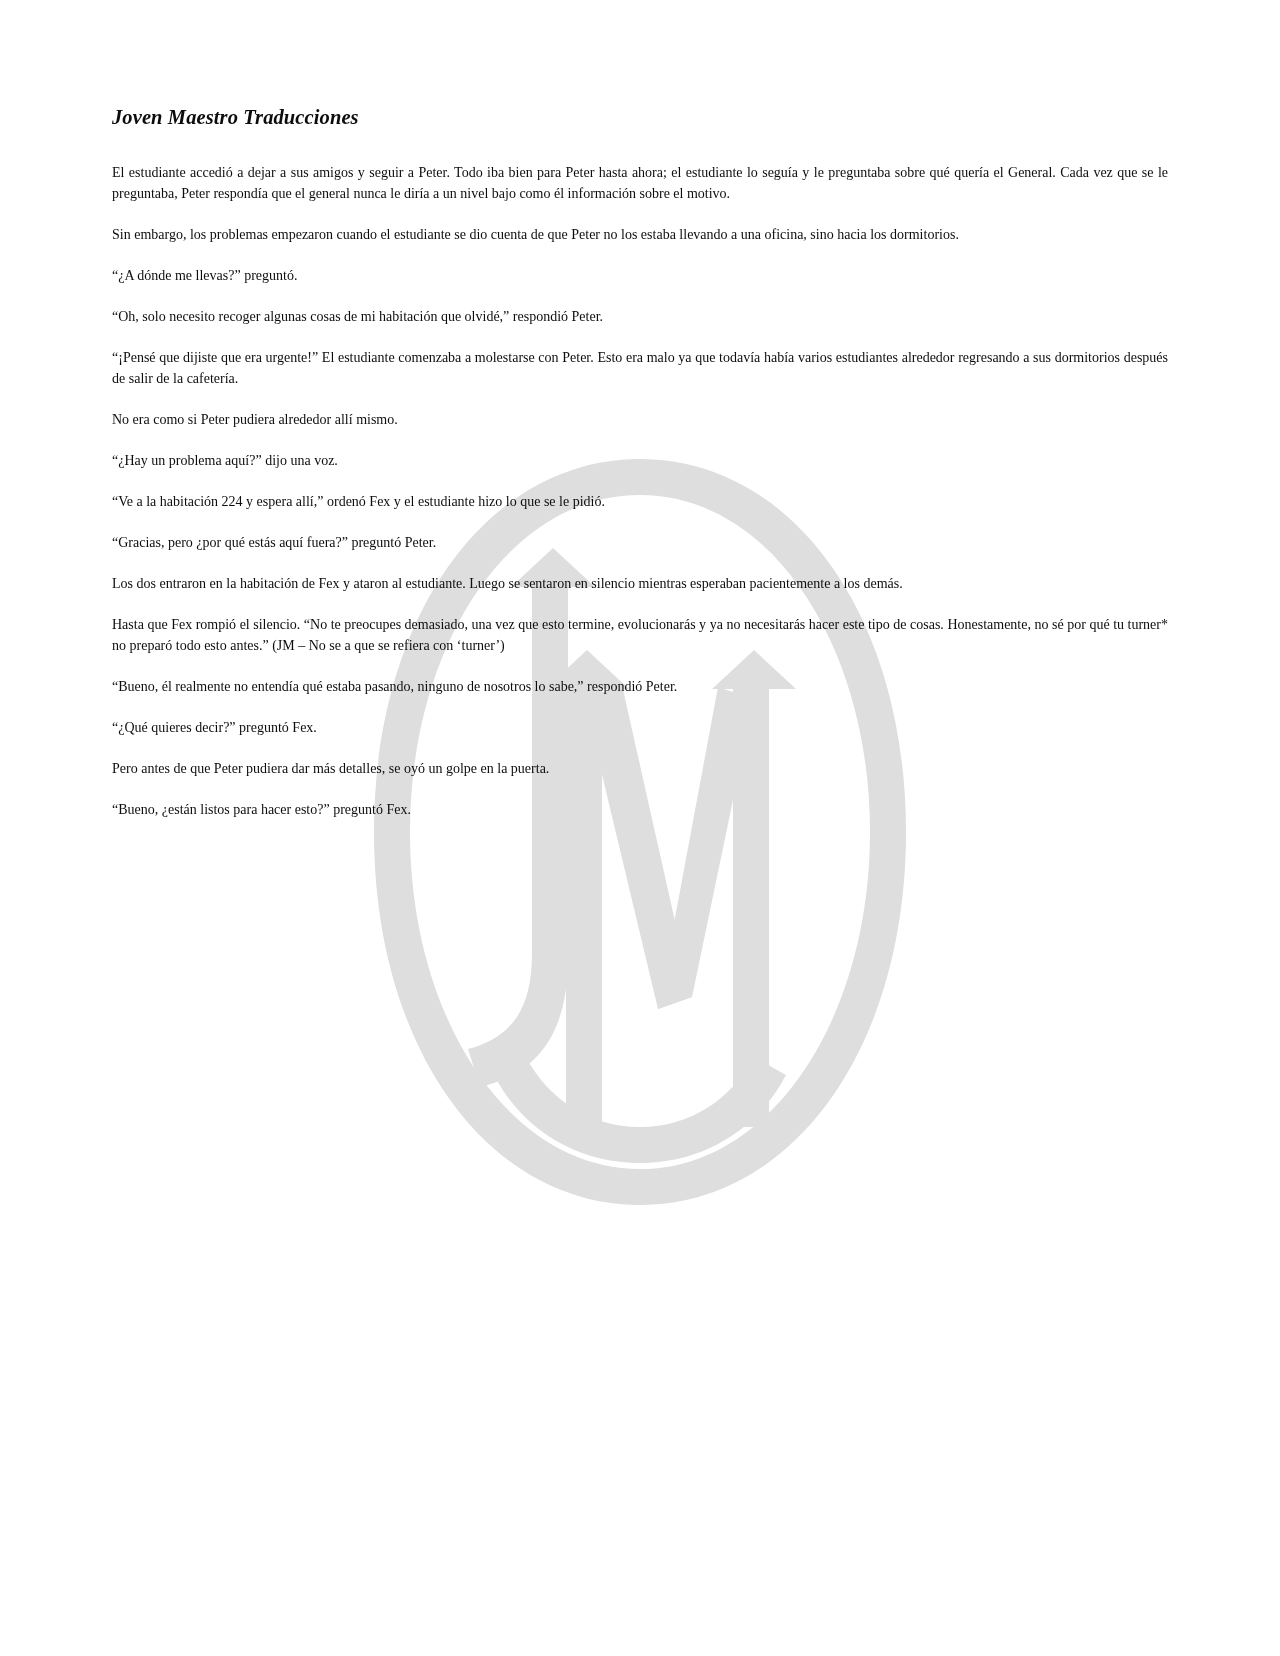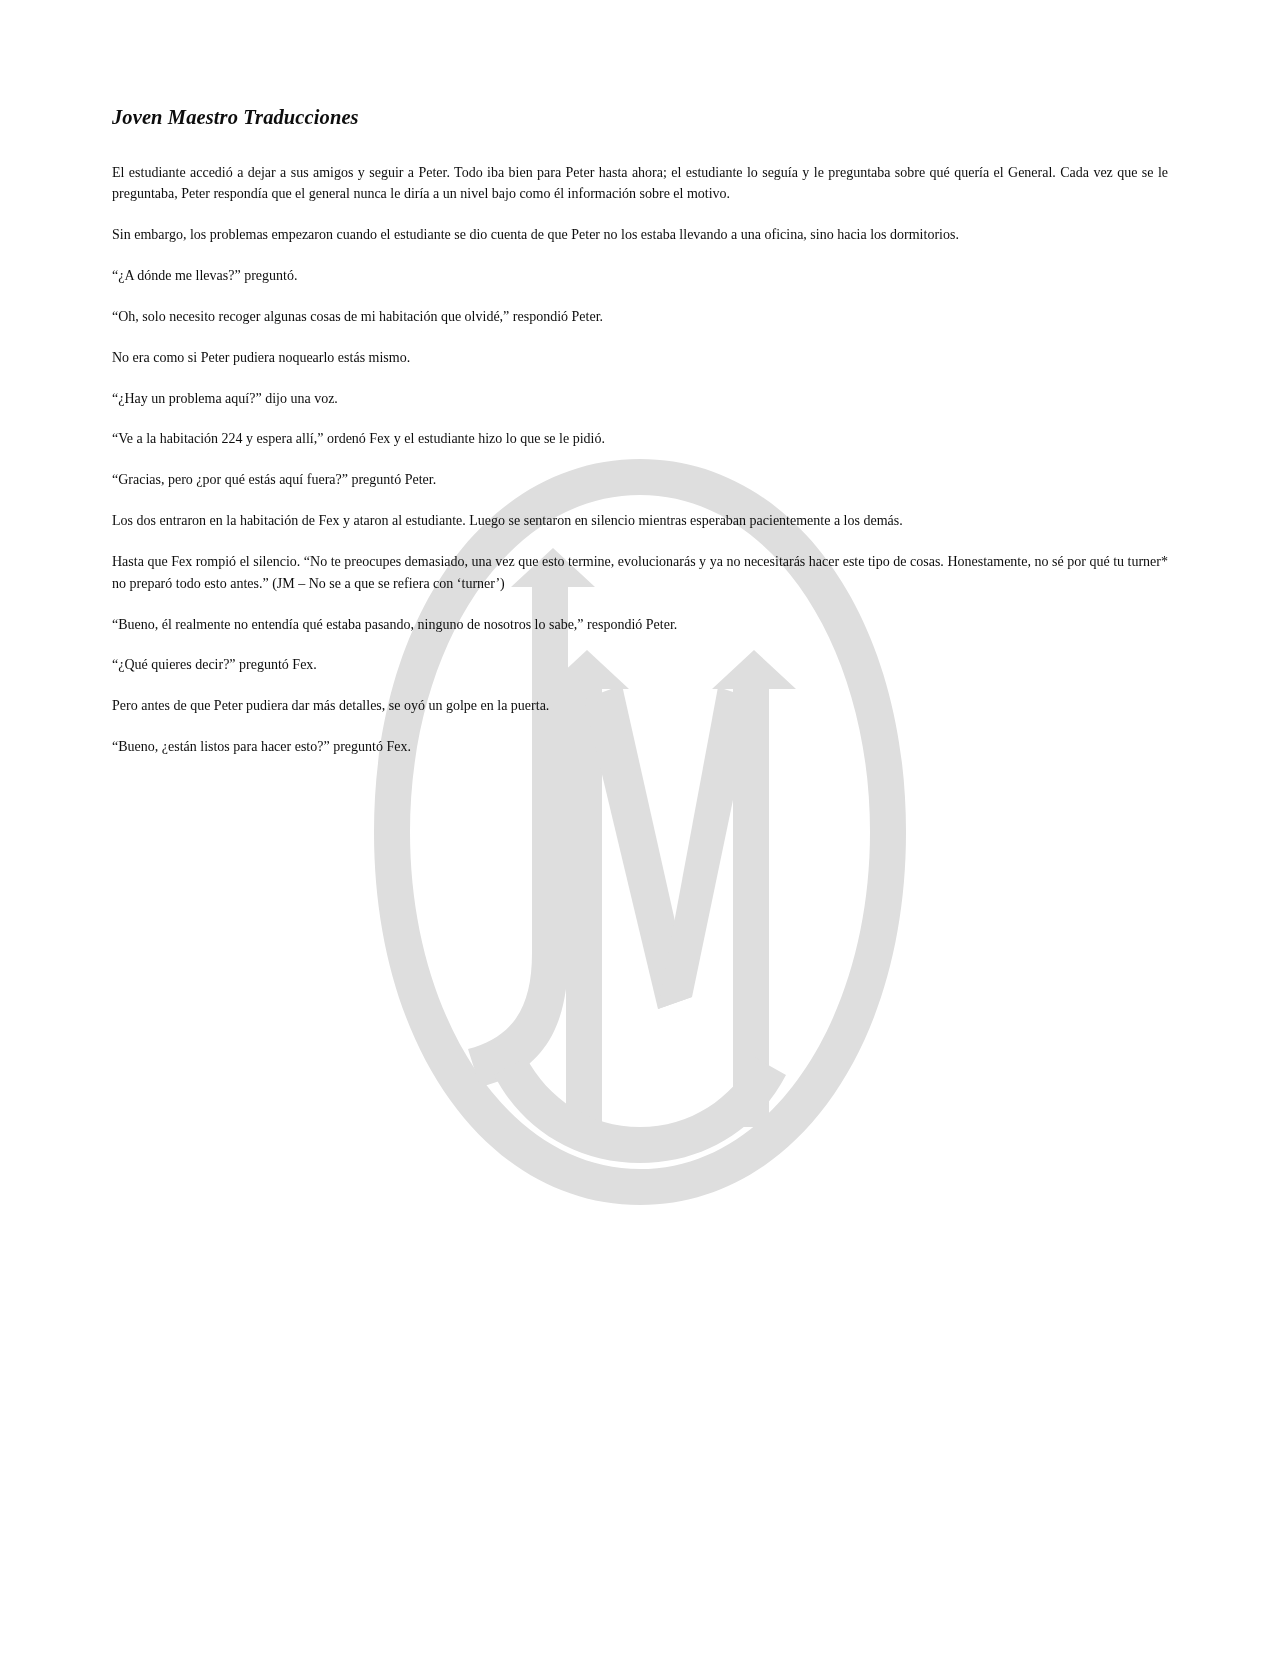--- a/index.html
+++ b/index.html
@@ -145,21 +145,22 @@
   </div>
 
   <div id="content">
 
     <h1 class="doc-title">Joven Maestro Traducciones</h1>
 
     <p class="para">El estudiante accedió a dejar a sus amigos y seguir a Peter. Todo iba bien para Peter hasta ahora; el estudiante lo seguía y le preguntaba sobre qué quería el General. Cada vez que se le preguntaba, Peter respondía que el general nunca le diría a un nivel bajo como él información sobre el motivo.</p>
     <p class="para">Sin embargo, los problemas empezaron cuando el estudiante se dio cuenta de que Peter no los estaba llevando a una oficina, sino hacia los dormitorios.</p>
     <p class="para">“¿A dónde me llevas?” preguntó.</p>
     <p class="para">“Oh, solo necesito recoger algunas cosas de mi habitación que olvidé,” respondió Peter.</p>
-    <p class="para">No era como si Peter pudiera noquearlo estás mismo.</p>
+    <p class="para">“¡Pensé que dijiste que era urgente!” El estudiante comenzaba a molestarse con Peter. Esto era malo ya que todavía había varios estudiantes alrededor regresando a sus dormitorios después de salir de la cafetería.</p>
+    <p class="para">No era como si Peter pudiera alrededor allí mismo.</p>
     <p class="para">“¿Hay un problema aquí?” dijo una voz.</p>
     <p class="para">“Ve a la habitación 224 y espera allí,” ordenó Fex y el estudiante hizo lo que se le pidió.</p>
     <p class="para">“Gracias, pero ¿por qué estás aquí fuera?” preguntó Peter.</p>
     <p class="para">Los dos entraron en la habitación de Fex y ataron al estudiante. Luego se sentaron en silencio mientras esperaban pacientemente a los demás.</p>
     <p class="para">Hasta que Fex rompió el silencio. “No te preocupes demasiado, una vez que esto termine, evolucionarás y ya no necesitarás hacer este tipo de cosas. Honestamente, no sé por qué tu turner* no preparó todo esto antes.” (JM – No se a que se refiera con ‘turner’)</p>
     <p class="para">“Bueno, él realmente no entendía qué estaba pasando, ninguno de nosotros lo sabe,” respondió Peter.</p>
     <p class="para">“¿Qué quieres decir?” preguntó Fex.</p>
     <p class="para">Pero antes de que Peter pudiera dar más detalles, se oyó un golpe en la puerta.</p>
     <p class="para">“Bueno, ¿están listos para hacer esto?” preguntó Fex.</p>
 

